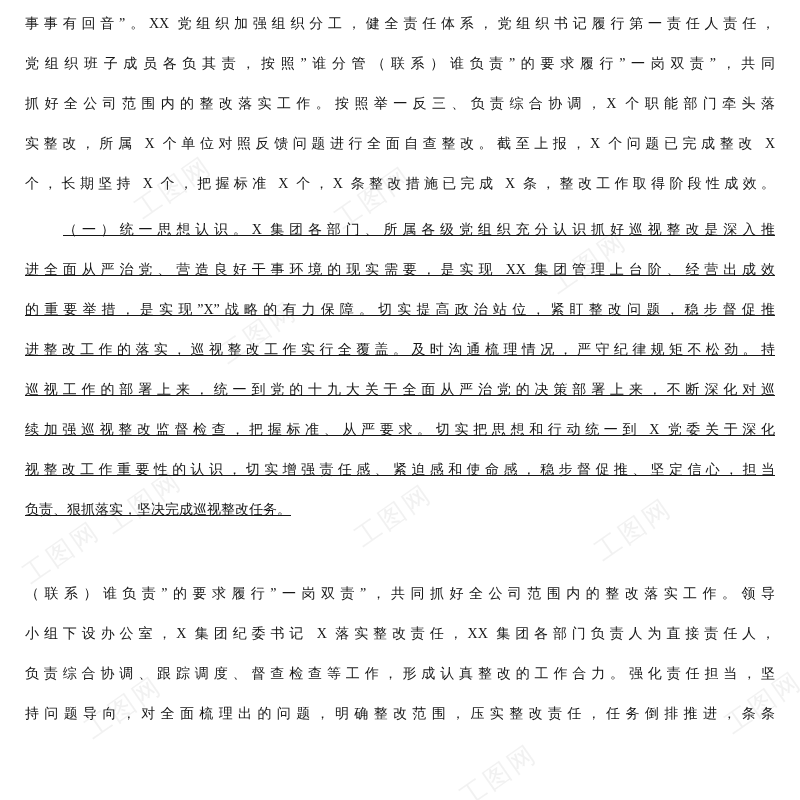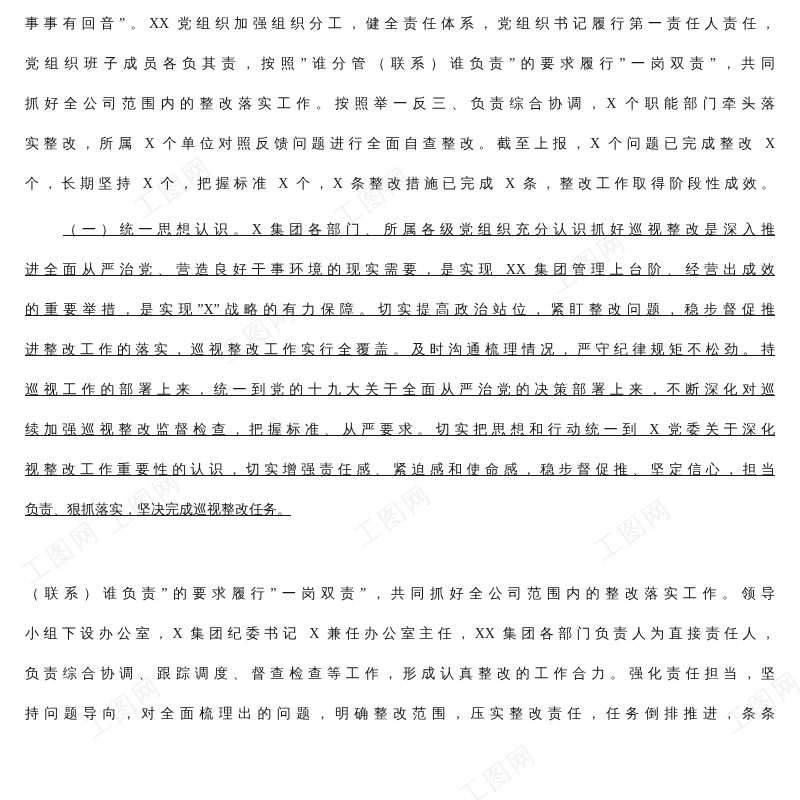--- a/index.html
+++ b/index.html
@@ -101,19 +101,19 @@
       <div class="line">进整改工作的落实，巡视整改工作实行全覆盖。及时沟通梳理情况，严守纪律规矩不松劲。持</div>
       <div class="line">巡视工作的部署上来，统一到党的十九大关于全面从严治党的决策部署上来，不断深化对巡</div>
       <div class="line">续加强巡视整改监督检查，把握标准、从严要求。切实把思想和行动统一到 X 党委关于深化</div>
       <div class="line">视整改工作重要性的认识，切实增强责任感、紧迫感和使命感，稳步督促推、坚定信心，担当</div>
       <div class="line short">负责、狠抓落实，坚决完成巡视整改任务。</div>
     </div>
 
 
     <div class="block block-b4">
       <div class="line">（联系）谁负责”的要求履行”一岗双责”，共同抓好全公司范围内的整改落实工作。领导</div>
-      <div class="line">小组下设办公室，X 集团纪委书记 X 兼任办公室主任，XX 集团各部门负责人为直接责任人，</div>
+      <div class="line">小组下设办公室，X 集团纪委书记 X 落实整改责任，XX 集团各部门负责人为直接责任人，</div>
       <div class="line">负责综合协调、跟踪调度、督查检查等工作，形成认真整改的工作合力。强化责任担当，坚</div>
       <div class="line">持问题导向，对全面梳理出的问题，明确整改范围，压实整改责任，任务倒排推进，条条</div>
     </div>
 
   </div>
 </div>
 
 </body></html>

